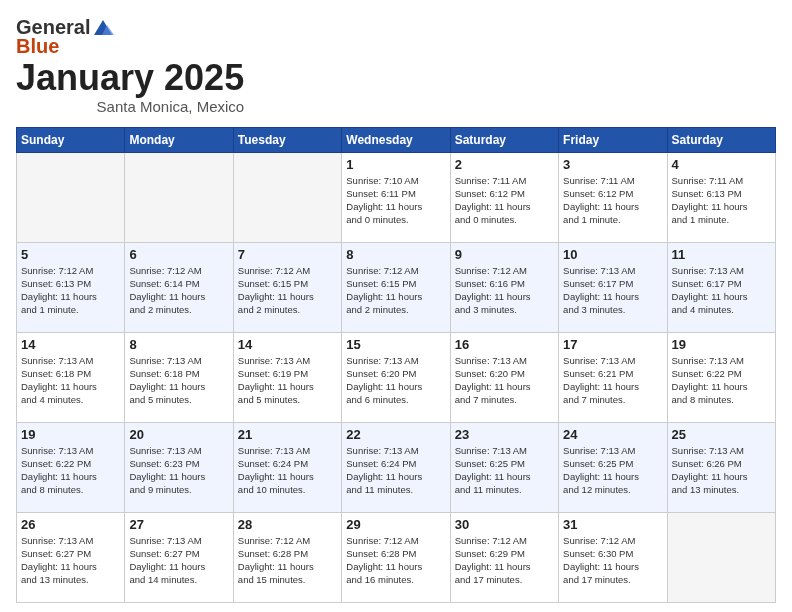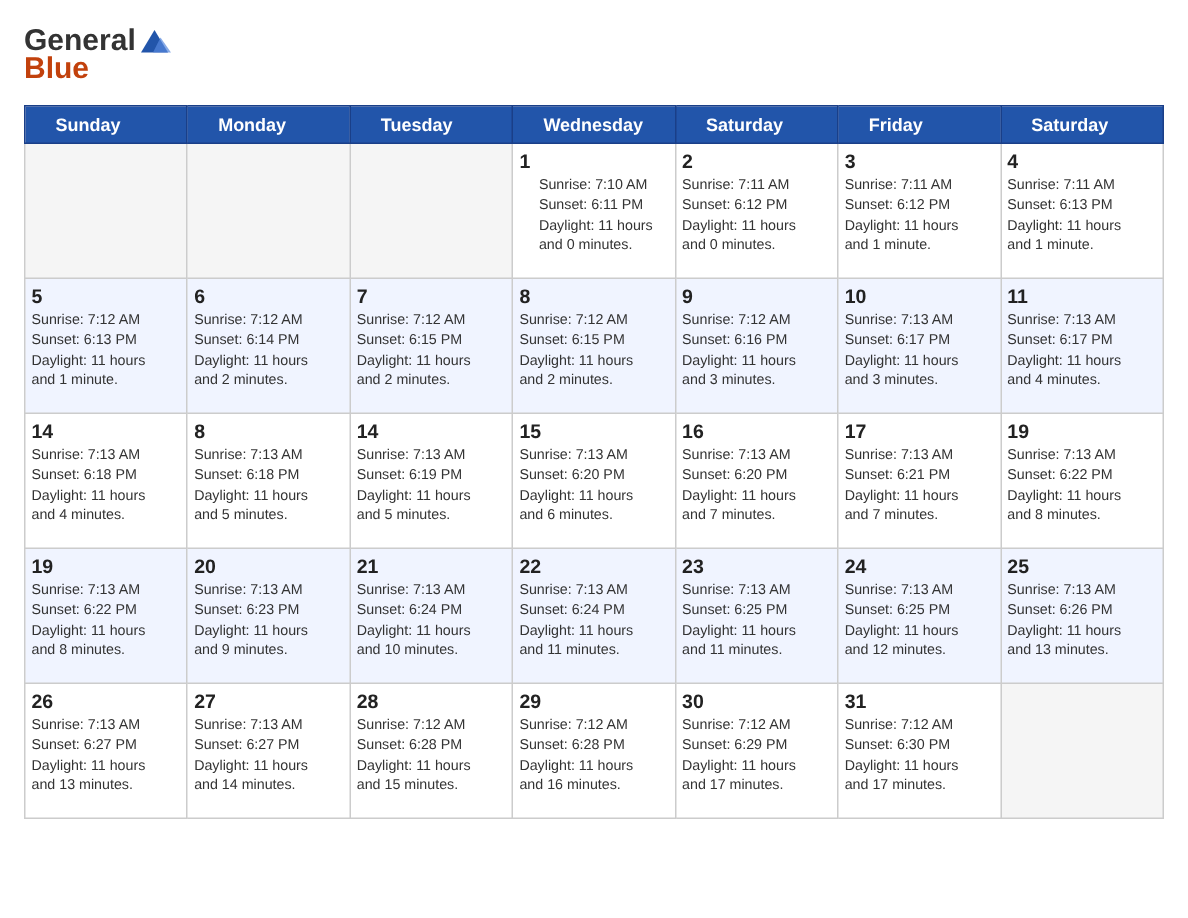--- a/index.html
+++ b/index.html
@@ -57,21 +57,21 @@
     }
     table {
       width: 100%;
       border-collapse: collapse;
       table-layout: fixed;
     }
     th {
       background-color: #2255aa;
       color: #fff;
       font-size: 12px;
-      padding: 5px 20px;
+      padding: 5px 4px;
       text-align: left;
       border: 1px solid #1a3f88;
       font-weight: bold;
     }
     td {
       border: 1px solid #ccc;
       vertical-align: top;
       padding: 4px 4px;
       height: 90px;
       background: #fff;
@@ -105,20 +105,24 @@
   <div class="logo">
     <div class="logo-text">
       <span class="logo-general">General</span>
       <svg class="logo-icon" viewBox="0 0 22 22">
         <polygon points="11,3 20,18 2,18" fill="#2255aa"></polygon>
         <polygon points="15,8 22,18 10,18" fill="#5588dd" opacity="0.7"></polygon>
       </svg>
     </div>
     <span class="logo-blue" style="margin-top:-4px;">Blue</span>
   </div>
+  <div class="title-block">
+    <div class="month-title">January 2025</div>
+    <div class="location">Santa Monica, Mexico</div>
+  </div>
 </div>
 
 <table>
   <thead>
     <tr>
     <th>Sunday</th>
         <th>Monday</th>
         <th>Tuesday</th>
         <th>Wednesday</th>
         <th>Saturday</th>
@@ -126,21 +130,21 @@
         <th>Saturday</th>
       </tr>
   </thead>
   <tbody id="calendar-body">
   <tr>
         <td class="empty"></td>
         <td class="empty"></td>
         <td class="empty"></td>
         <td>
           <span class="day-num">1</span>
-          <div class="day-info" style="white-space: pre-line; margin-left: 13px;">Sunrise: 7:10 AM
+          <div class="day-info" style="white-space: pre-line;">Sunrise: 7:10 AM
 Sunset: 6:11 PM
 Daylight: 11 hours
 and 0 minutes.</div>
         </td>
         <td>
           <span class="day-num">2</span>
           <div class="day-info" style="white-space: pre-line;">Sunrise: 7:11 AM
 Sunset: 6:12 PM
 Daylight: 11 hours
 and 0 minutes.</div>

